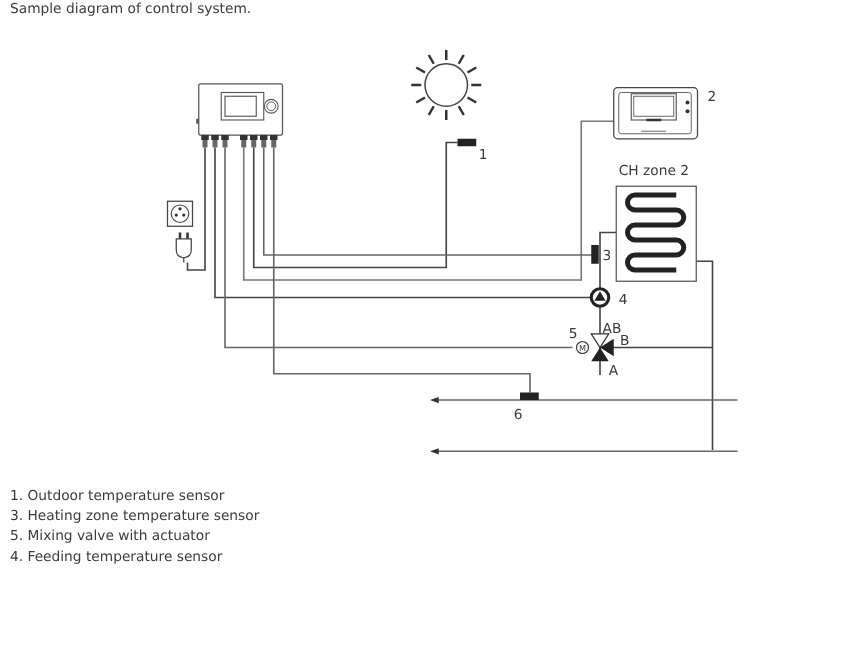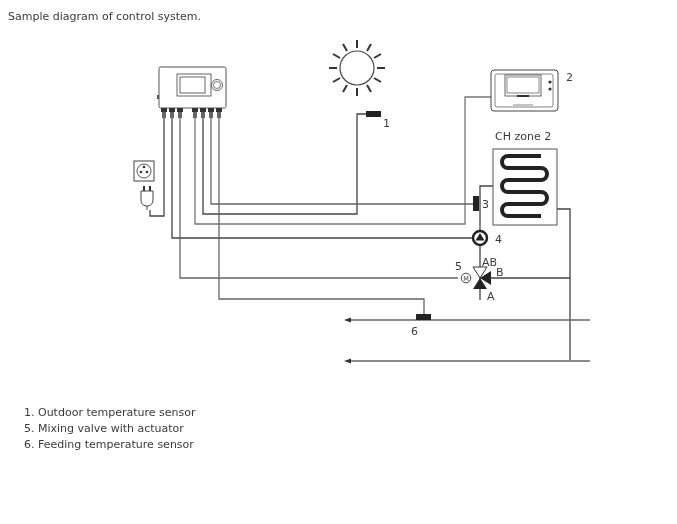--- a/index.html
+++ b/index.html
@@ -1,21 +1,21 @@
 <!DOCTYPE html>
 <html><head>
 <meta charset="utf-8">
 <style>
   html, body { margin:0; padding:0; background:#ffffff; }
   body { width:677px; height:524px; position:relative; overflow:hidden;
          font-family:"DejaVu Sans", sans-serif; color:#333; }
-  .title { position:absolute; left:8px; top:10px; font-size:11px; color:#3a3a3a; }
+  .title { position:absolute; left:8px; top:0; font-size:11px; color:#3a3a3a; }
   svg.diagram { position:absolute; left:0; top:0; }
   svg text { font-family:"DejaVu Sans", sans-serif; fill:#3a3a3a; }
-  .legend { position:absolute; left:8px; top:389px; margin:16px; padding:0; list-style:none;
+  .legend { position:absolute; left:8px; top:389px; margin:0; padding:0; list-style:none;
             font-size:11px; line-height:16.2px; color:#3a3a3a; }
   .legend li { margin:0; padding:0; white-space:nowrap; }
 </style>
 </head>
 <body>
 
 <div class="title">Sample diagram of control system.</div>
 
 <svg class="diagram" width="677" height="524" viewBox="0 0 677 524">
 
@@ -149,15 +149,16 @@
   <text x="482" y="266" font-size="11">AB</text>
   <text x="496" y="276" font-size="11">B</text>
   <text x="487" y="300" font-size="11">A</text>
 
   <rect x="416" y="314" width="15" height="6" fill="#222"></rect>
   <text x="411" y="335" font-size="11">6</text>
 </svg>
 
 <ul class="legend">
   <li>1. Outdoor temperature sensor</li>
+  <li>3. Heating zone temperature sensor</li>
   <li>5. Mixing valve with actuator</li>
-  <li>6. Feeding temperature sensor</li>
+  <li>4. Feeding temperature sensor</li>
 </ul>
 
 </body></html>

